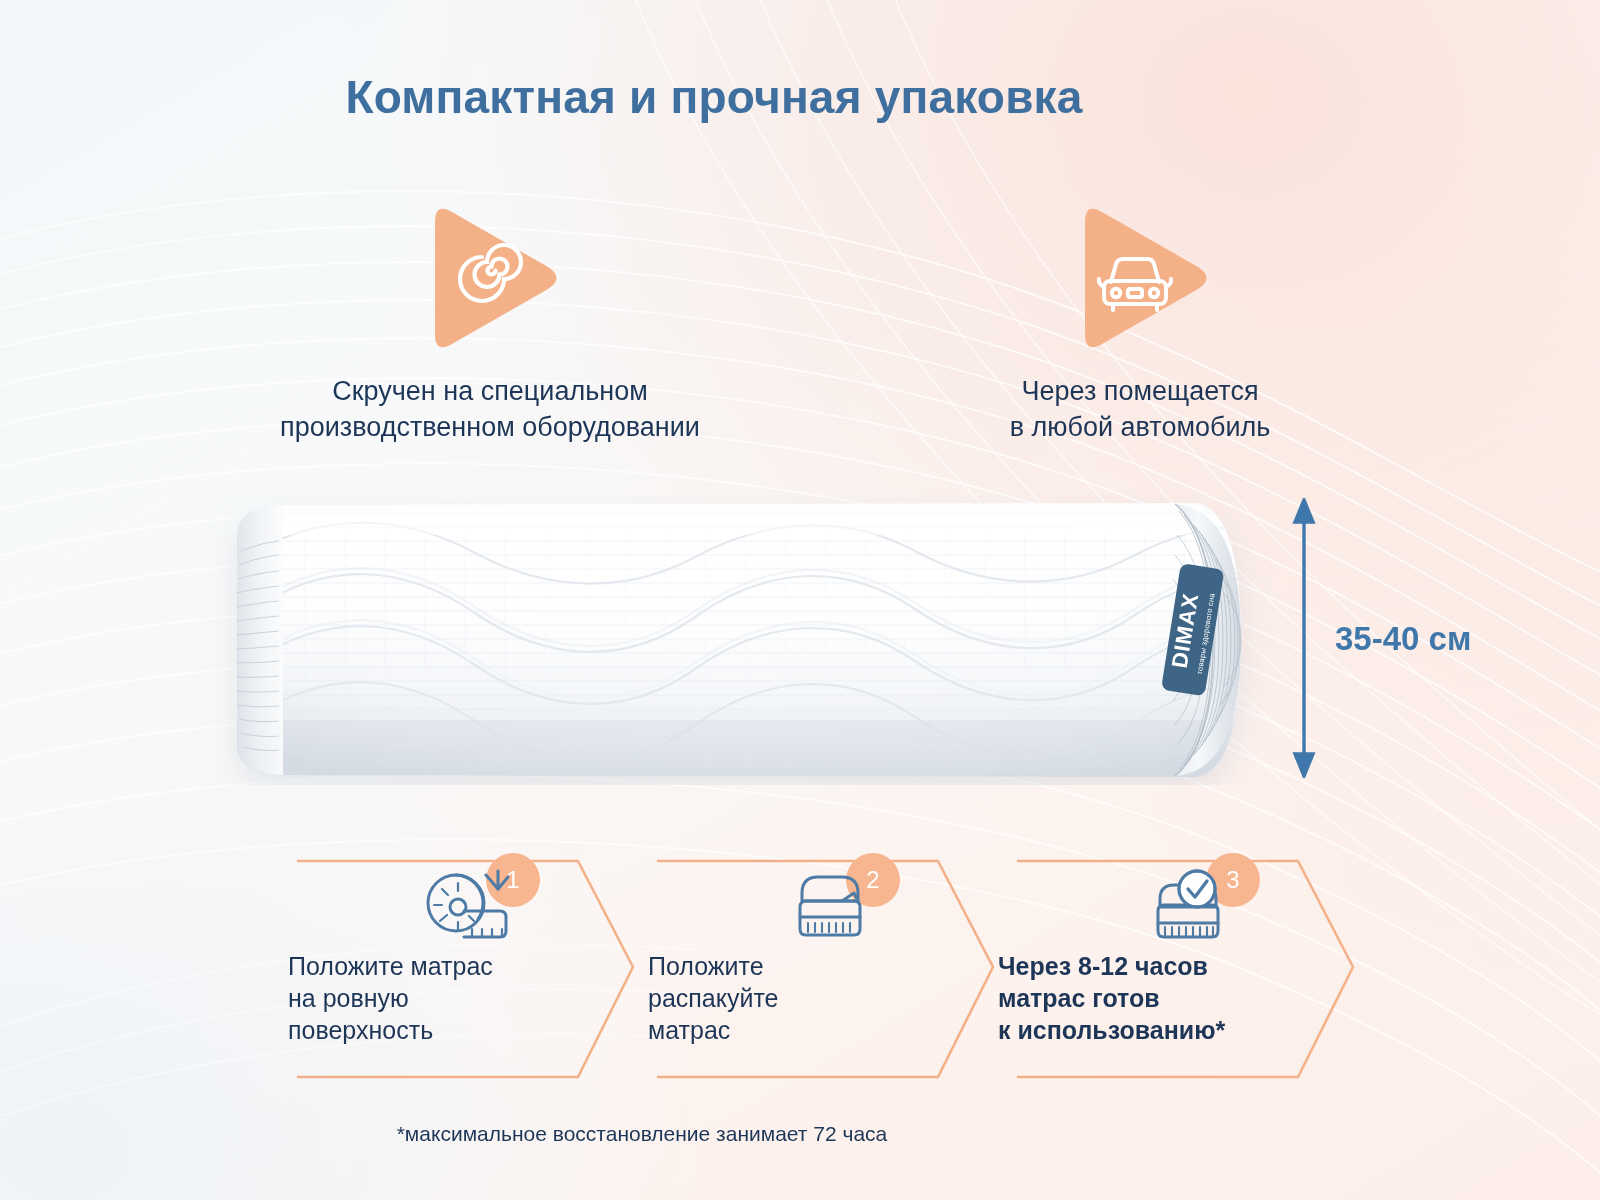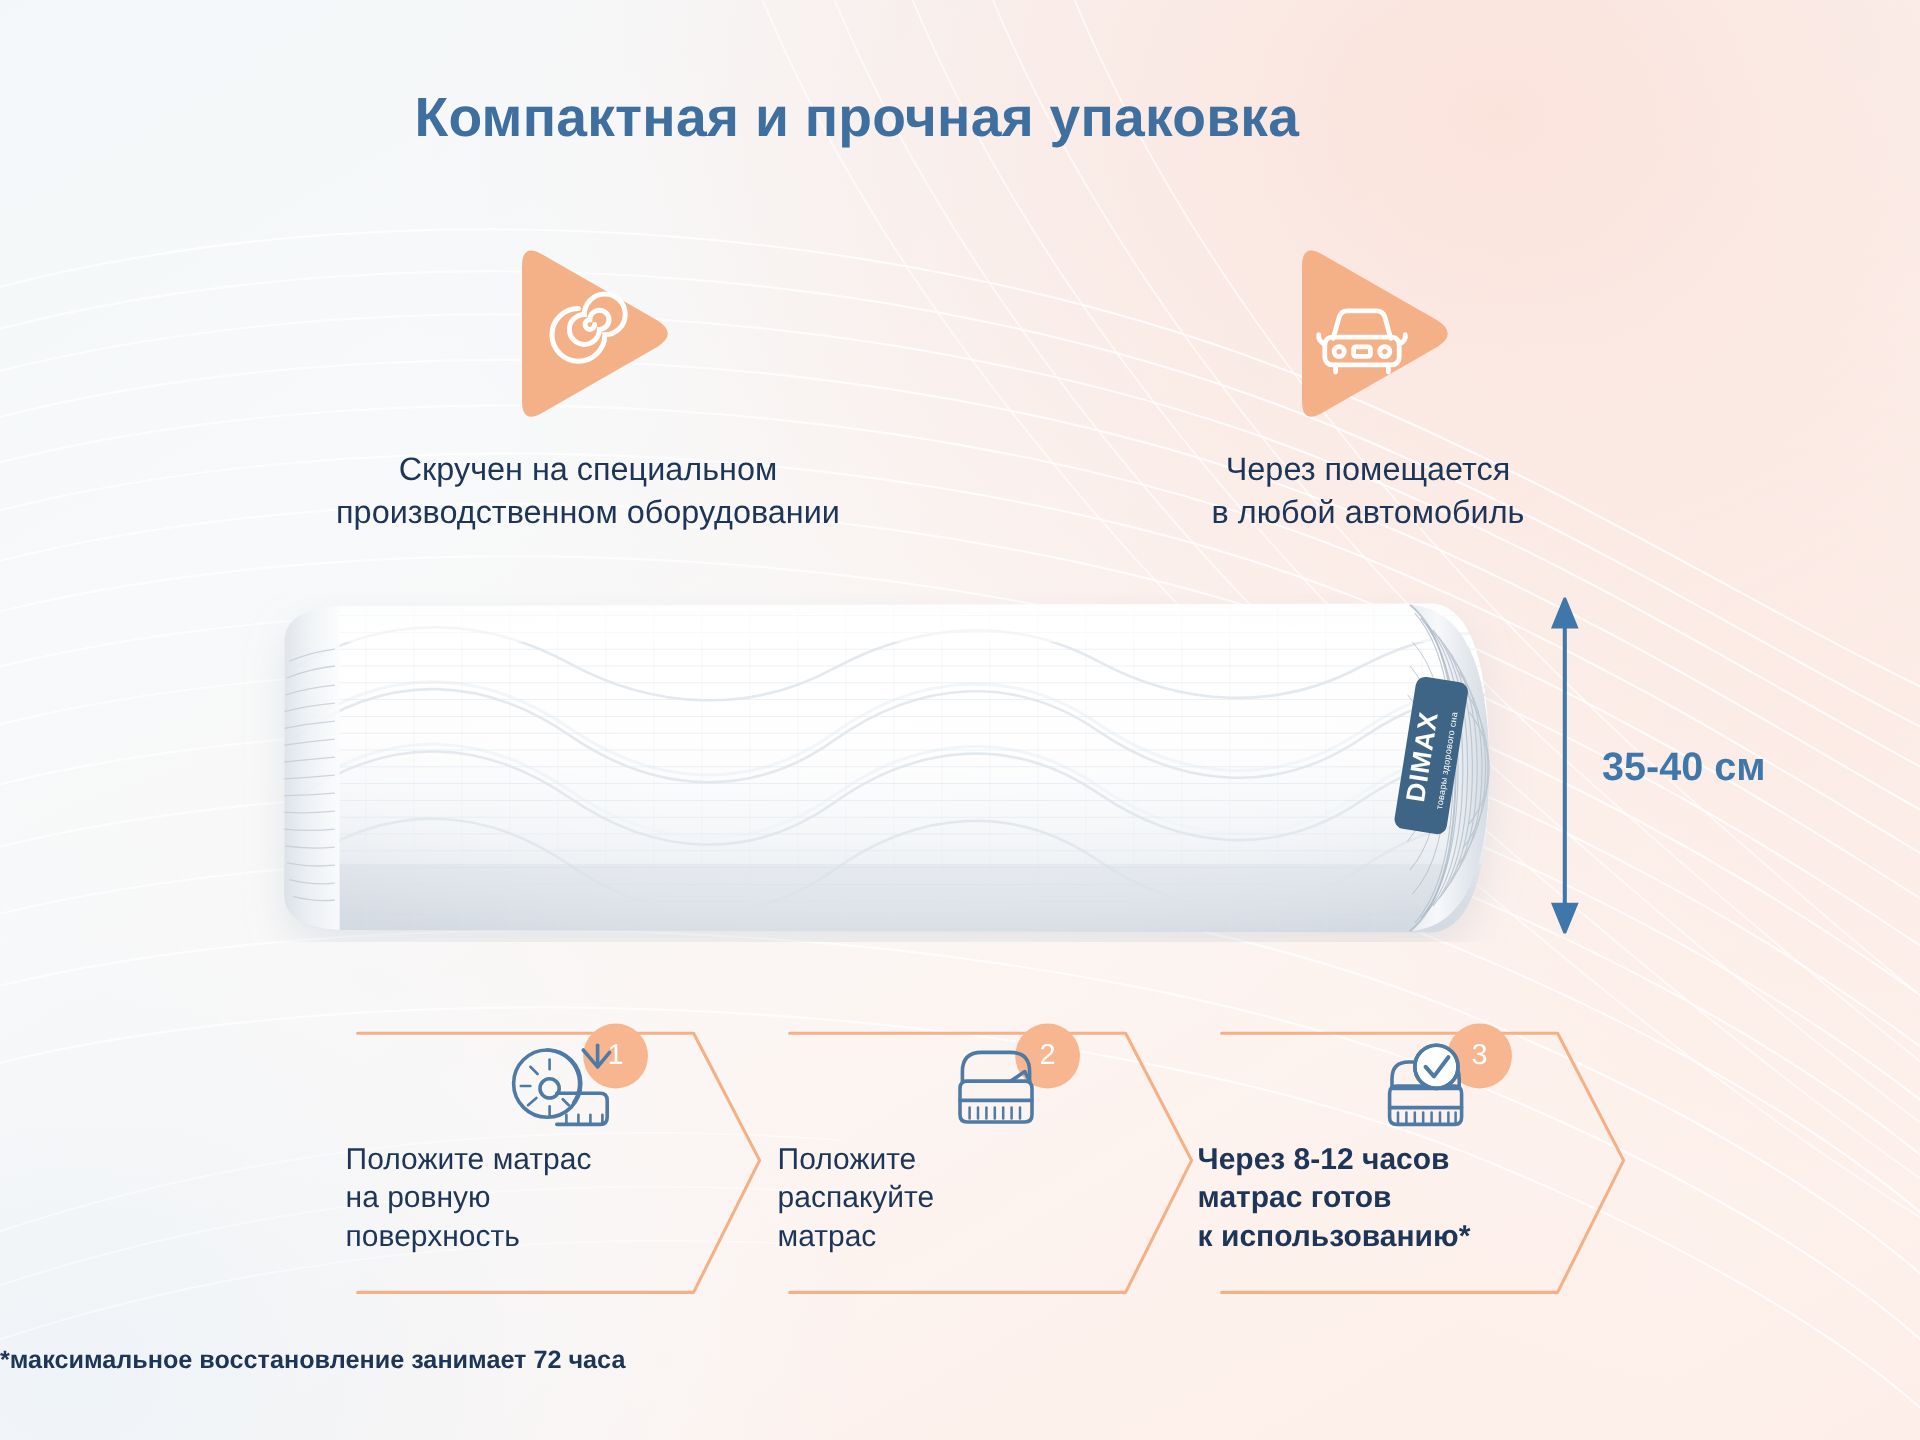--- a/index.html
+++ b/index.html
@@ -61,22 +61,22 @@
   #step-1{left:288px;top:0;}
   #step-2{left:648px;top:0;}
   #step-3{left:1008px;top:0;}
   #step-1 .step-badge{left:198px;top:8px;}
   #step-2 .step-badge{left:198px;top:8px;}
   #step-3 .step-badge{left:198px;top:8px;}
   #step-3 .step-text{left:-10px;width:380px;font-weight:bold;}
 
   
   .footnote{
-    position:absolute;left:0;top:1122px;width:1284px;
-    font-size:21px;color:#1d3557;font-weight:bold;
+    position:absolute;left:0;top:1122px;width:1284px;text-align:center;
+    font-size:21px;color:#1d3557;
   }
 </style>
 </head>
 <body>
 
 <div id="stage">
 
   <svg id="bgwaves" viewBox="0 0 1600 1200" preserveAspectRatio="none">
     <g fill="none" stroke="#ffffff" stroke-width="1.6" opacity="0.85">
       <path d="M-40,250 C 300,150 760,180 1100,320 C 1330,415 1480,520 1660,600"></path>

